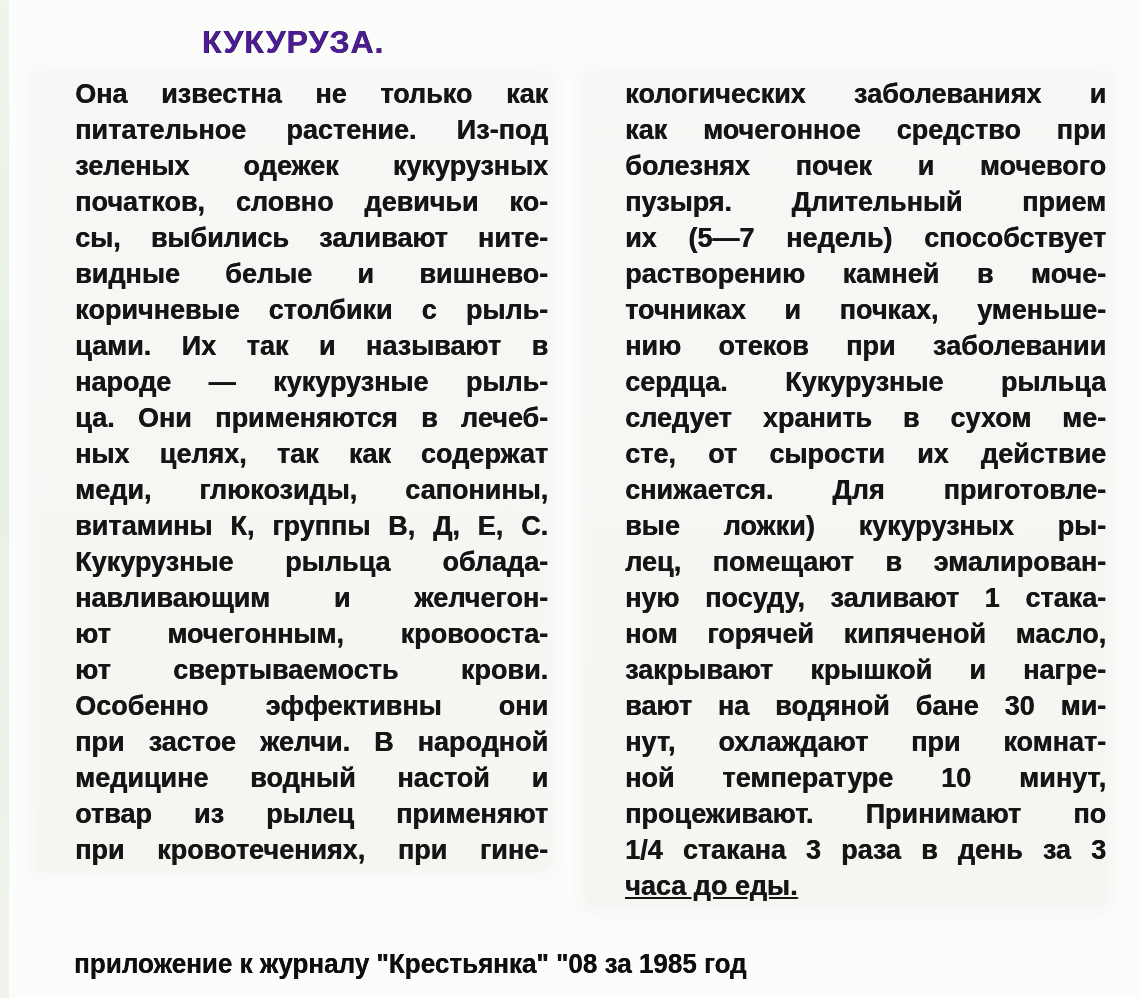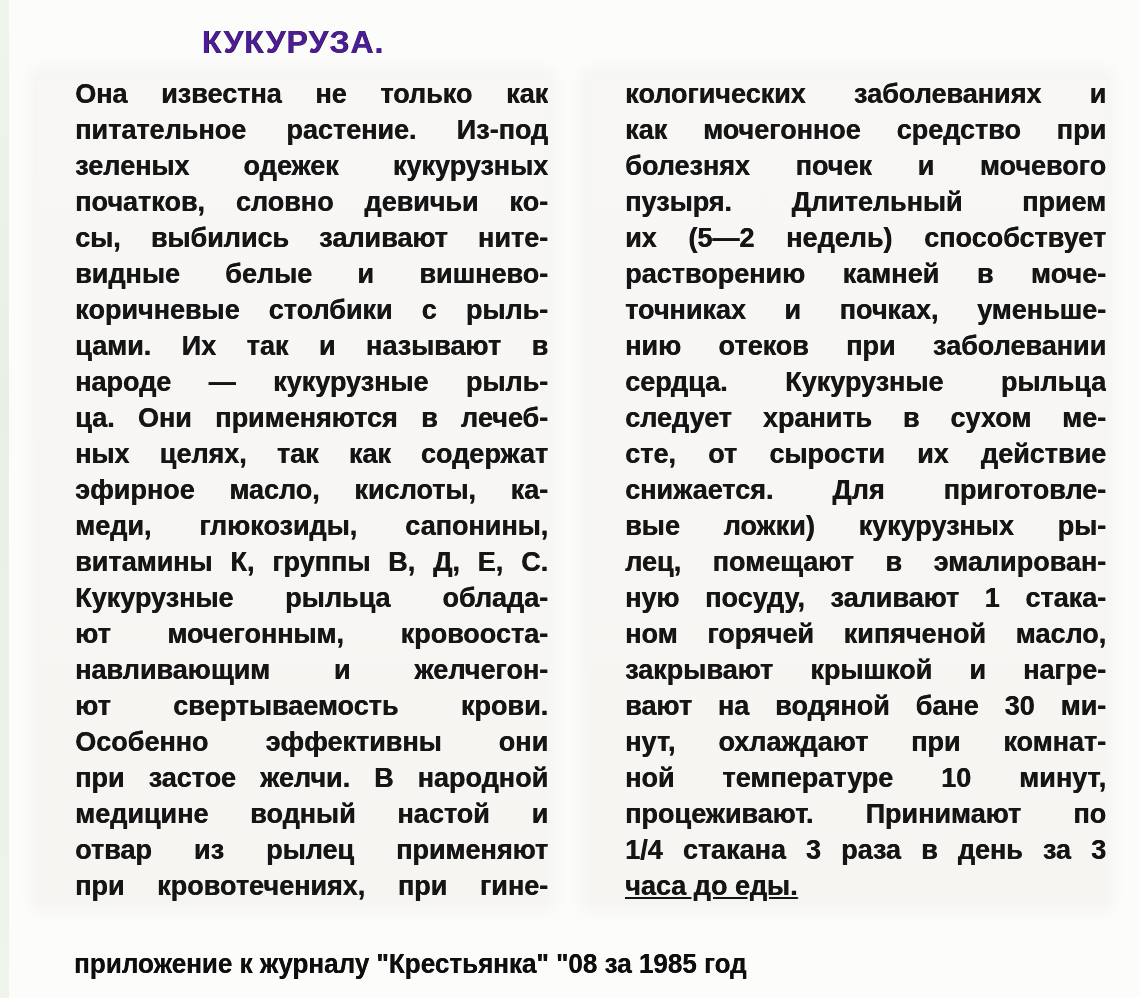--- a/index.html
+++ b/index.html
@@ -92,40 +92,39 @@
       <div class="line">питательное растение. Из-под</div>
       <div class="line">зеленых одежек кукурузных</div>
       <div class="line">початков, словно девичьи ко-</div>
       <div class="line">сы, выбились заливают ните-</div>
       <div class="line">видные белые и вишнево-</div>
       <div class="line">коричневые столбики с рыль-</div>
       <div class="line">цами. Их так и называют в</div>
       <div class="line">народе — кукурузные рыль-</div>
       <div class="line">ца. Они применяются в лечеб-</div>
       <div class="line">ных целях, так как содержат</div>
-      <div class="line">эфирное масло, кислоты, ка-</div>
       <div class="line">меди, глюкозиды, сапонины,</div>
       <div class="line">витамины К, группы В, Д, Е, С.</div>
       <div class="line">Кукурузные рыльца облада-</div>
+      <div class="line">навливающим и желчегон-</div>
       <div class="line">ют мочегонным, кровооста-</div>
-      <div class="line">навливающим и желчегон-</div>
       <div class="line">ют свертываемость крови.</div>
       <div class="line">Особенно эффективны они</div>
       <div class="line">при застое желчи. В народной</div>
       <div class="line">медицине водный настой и</div>
       <div class="line">отвар из рылец применяют</div>
       <div class="line">при кровотечениях, при гине-</div>
     </div>
 
   <div class="col col-right">
       <div class="line">кологических заболеваниях и</div>
       <div class="line">как мочегонное средство при</div>
       <div class="line">болезнях почек и мочевого</div>
       <div class="line">пузыря. Длительный прием</div>
-      <div class="line">их (5—2 недель) способствует</div>
+      <div class="line">их (5—7 недель) способствует</div>
       <div class="line">растворению камней в моче-</div>
       <div class="line">точниках и почках, уменьше-</div>
       <div class="line">нию отеков при заболевании</div>
       <div class="line">сердца. Кукурузные рыльца</div>
       <div class="line">следует хранить в сухом ме-</div>
       <div class="line">сте, от сырости их действие</div>
       <div class="line">снижается. Для приготовле-</div>
       <div class="line">вые ложки) кукурузных ры-</div>
       <div class="line">лец, помещают в эмалирован-</div>
       <div class="line">ную посуду, заливают 1 стака-</div>

